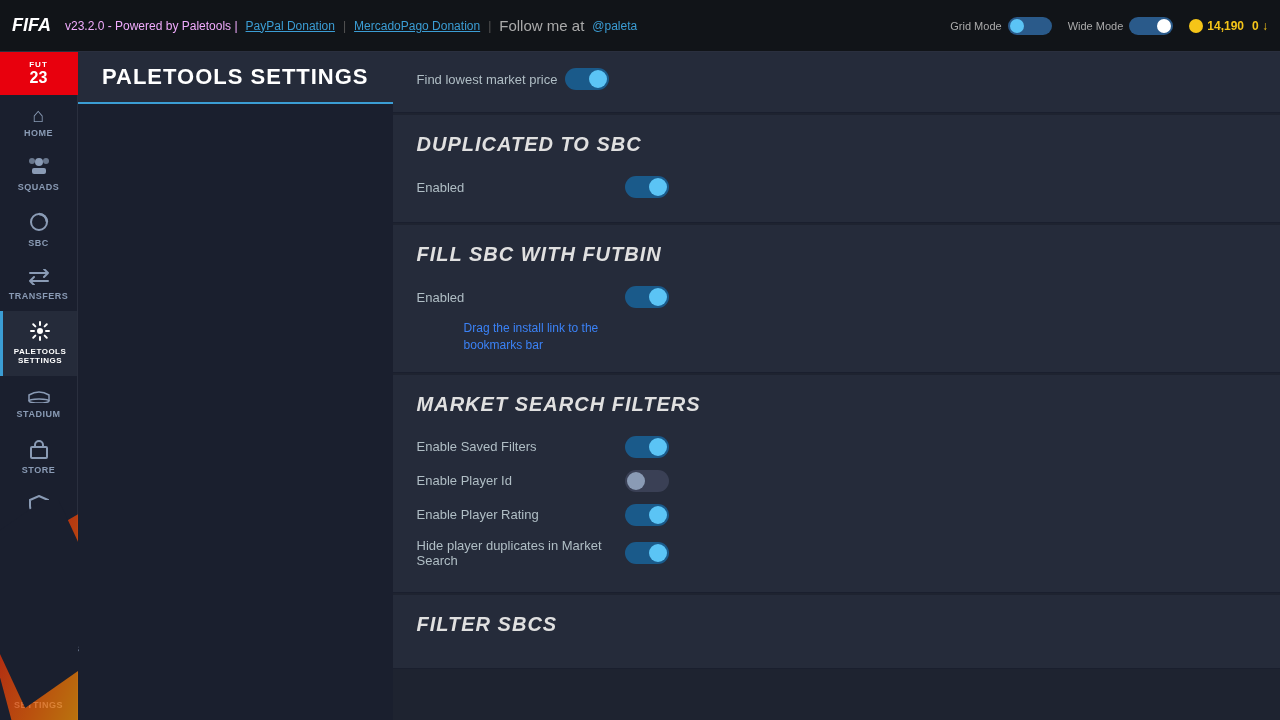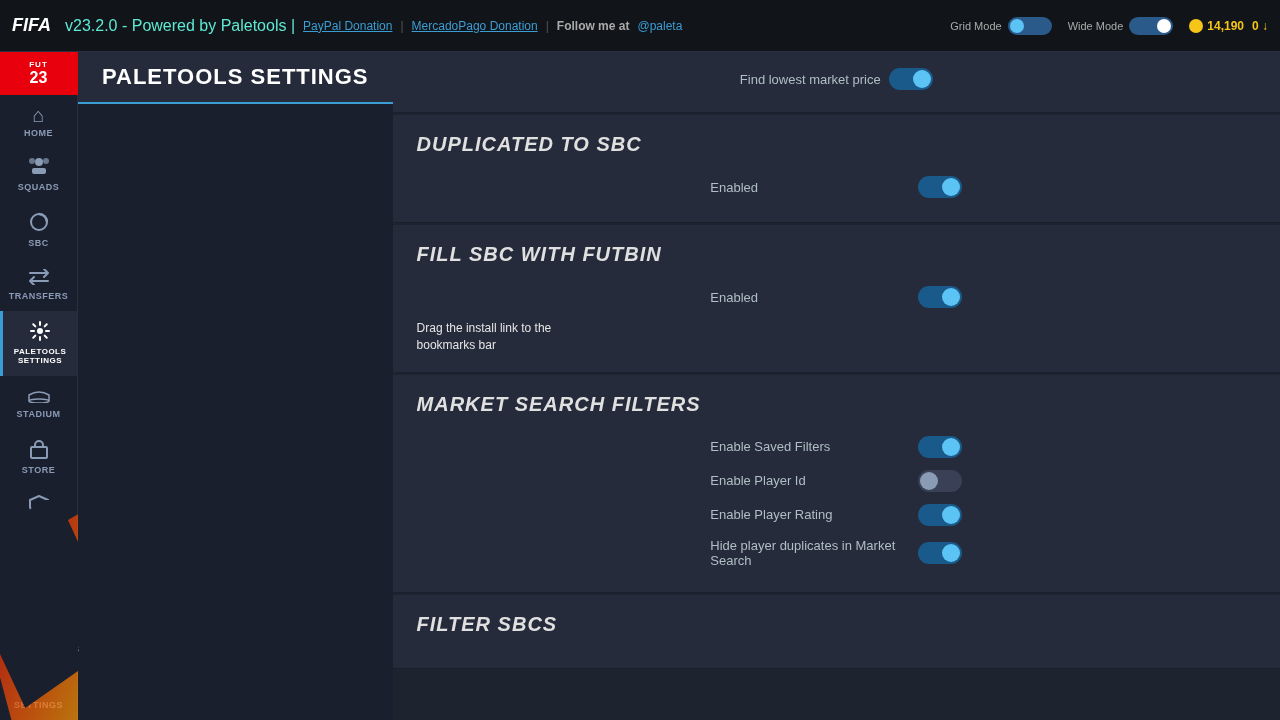--- a/index.html
+++ b/index.html
@@ -25,37 +25,36 @@
       justify-content: center;
     }
     #top-bar .fifa-logo {
       color: #fff;
       font-weight: 900;
       font-size: 18px;
       font-style: italic;
       margin-right: 6px;
     }
     #top-bar .version-text {
-      color: #5eead4;
-      font-size: 16px;
+      color: #f0abfc;
+      font-size: 12px;
     }
     #top-bar .paypal-link {
       color: #3b9dd4;
       font-size: 12px;
       text-decoration: underline;
       cursor: pointer;
     }
     #top-bar .separator {
       color: #555;
       font-size: 12px;
     }
     #top-bar .follow-text {
       color: #aaa;
-      font-size: 12px;
-      font-weight: bold;
+      font-size: 15px;
     }
     #top-bar .paleta-link {
       color: #3b9dd4;
       font-size: 12px;
     }
     .top-bar-right {
       margin-left: auto;
       display: flex;
       align-items: center;
       gap: 16px;
@@ -251,39 +250,39 @@
       color: #e0e0e0;
       letter-spacing: 1px;
       margin-bottom: 14px;
       text-transform: uppercase;
     }
     .setting-row {
       display: flex;
       align-items: center;
       padding: 6px 0;
       gap: 8px;
-      justify-content: center;
     }
     .setting-label {
       font-size: 13px;
       color: #b0bec5;
       flex: 0 0 200px;
     }
     .setting-link {
       font-size: 13px;
       color: #3b9dd4;
       cursor: pointer;
       text-decoration: none;
       flex: 0 0 auto;
     }
     .setting-note {
       font-size: 12px;
-      color: #e5e5e5;
+      color: #3b82f6;
       margin-top: 6px;
       line-height: 1.4;
+      margin-left: 47px;
     }
 
     
     .toggle {
       width: 44px;
       height: 22px;
       border-radius: 11px;
       position: relative;
       cursor: pointer;
       flex-shrink: 0;

